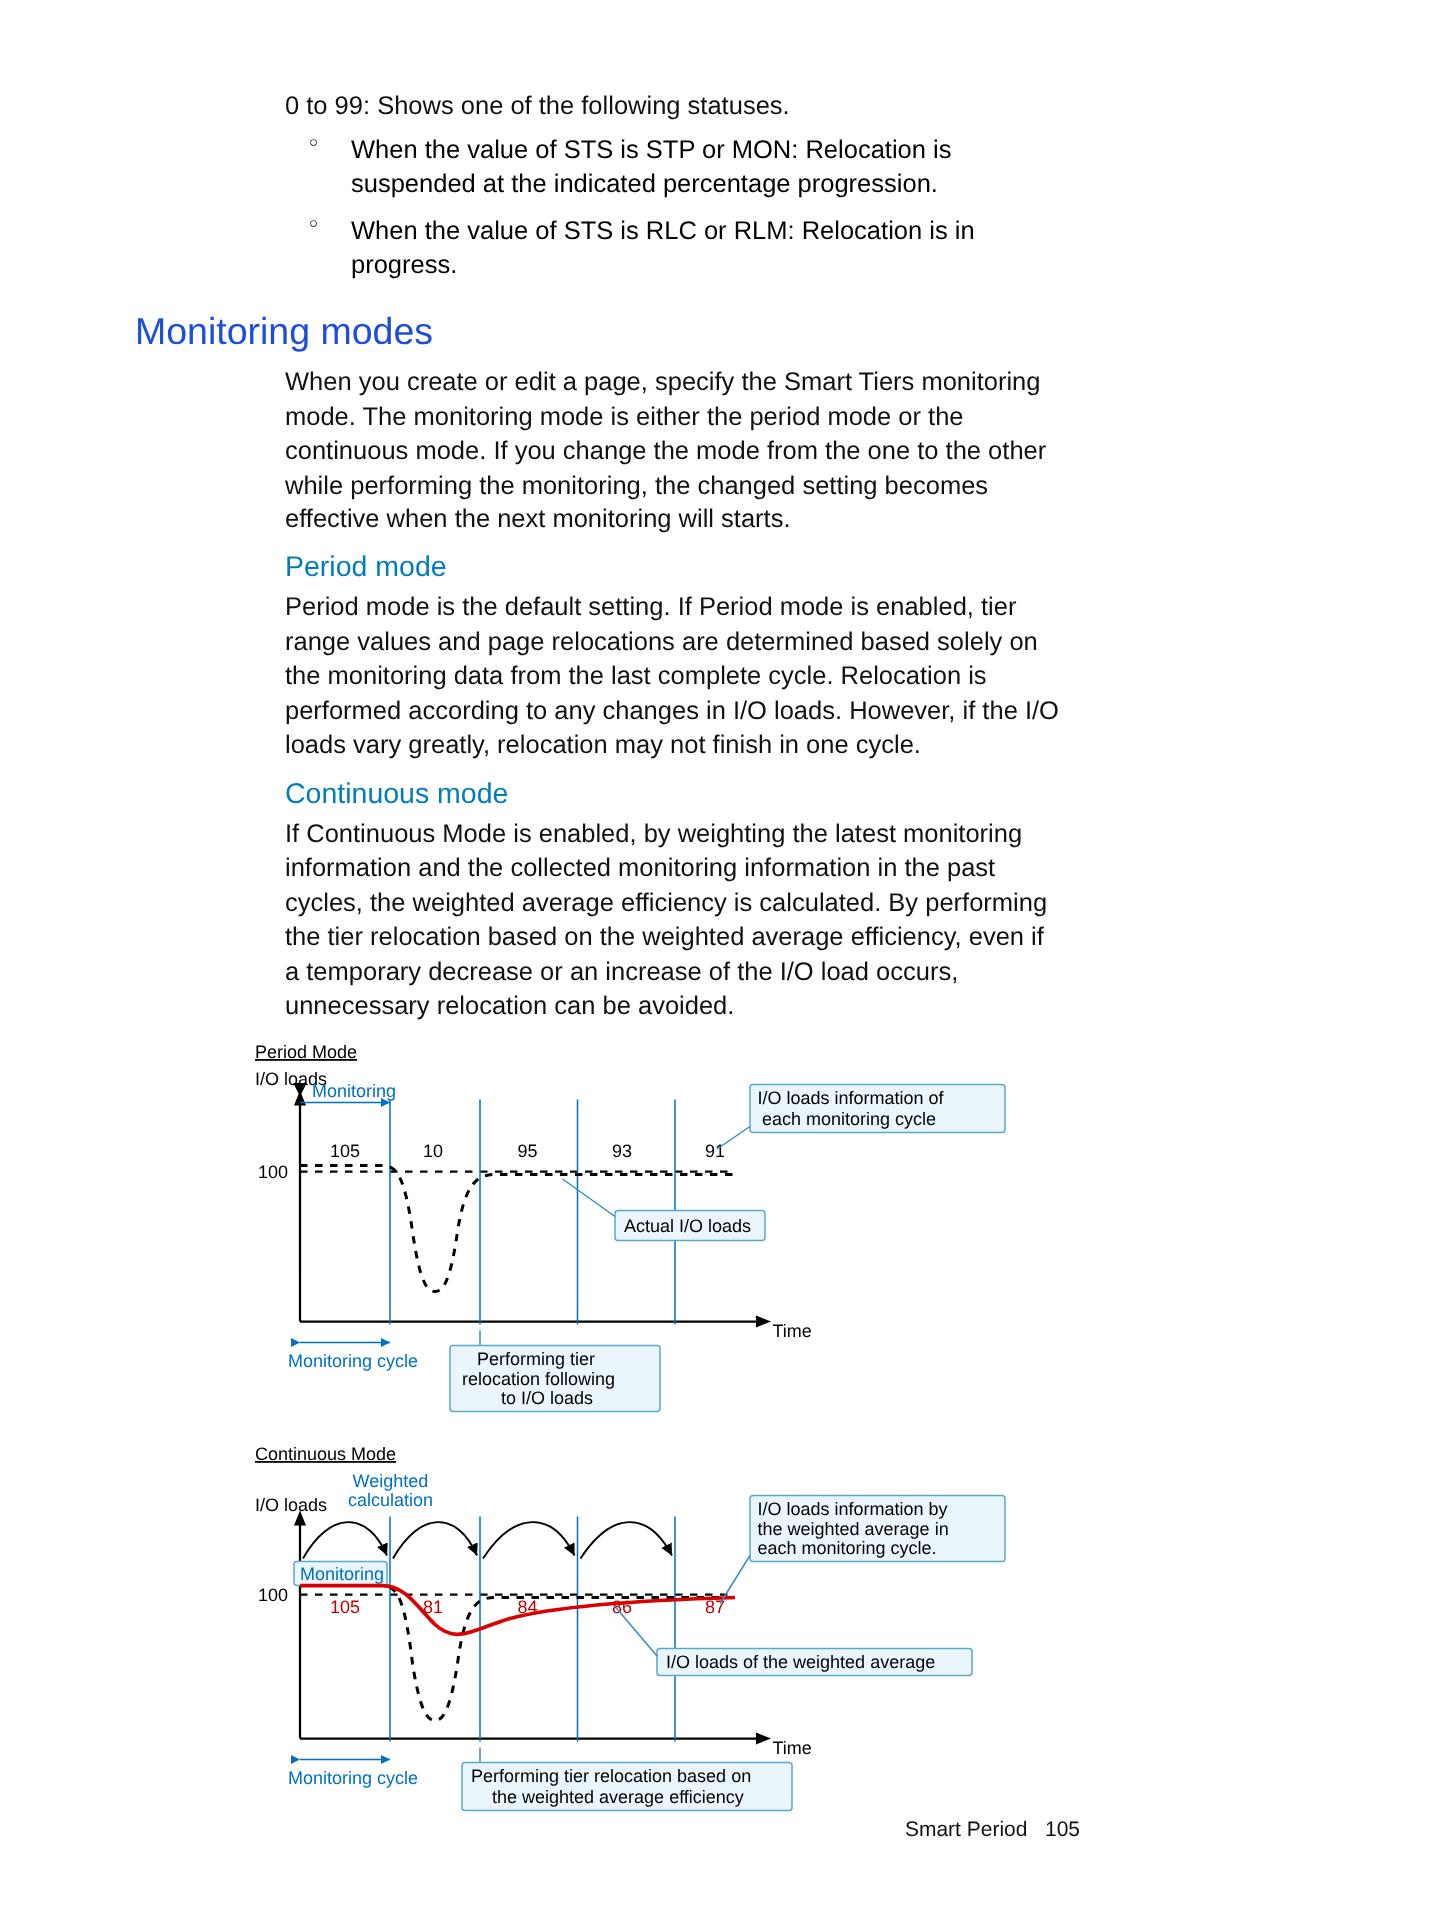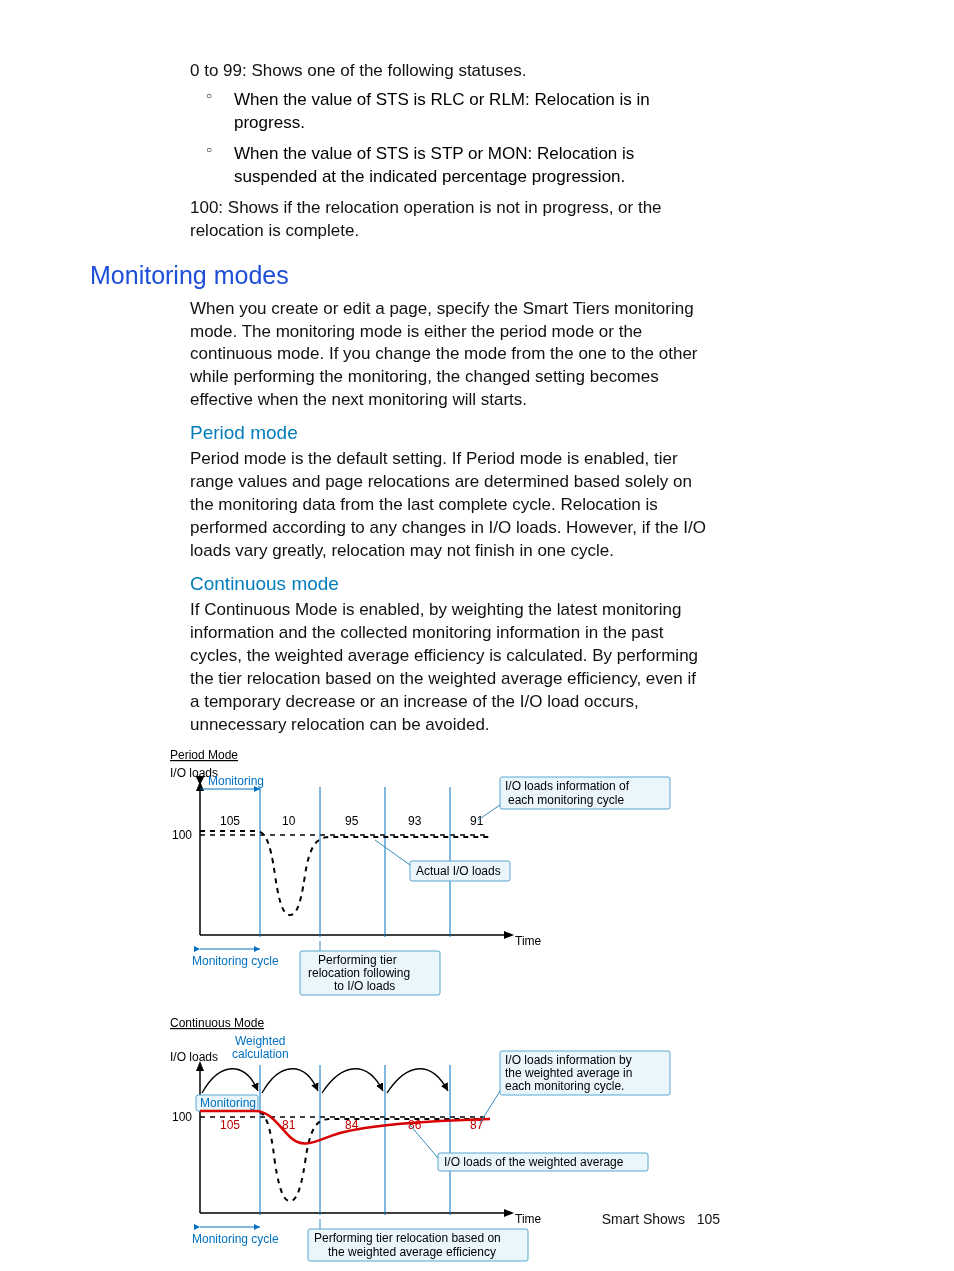--- a/index.html
+++ b/index.html
@@ -21,24 +21,23 @@
   .und { text-decoration: underline; }
 </style>
 </head>
 <body>
 
 <div class="page">
 
   <div class="indent1">
     <p>0 to 99: Shows one of the following statuses.</p>
     <ul class="circ">
+      <li>When the value of STS is STP or MON: Relocation is suspended at the indicated percentage progression.</li>
       <li>When the value of STS is RLC or RLM: Relocation is in progress.</li>
-      <li>When the value of STS is STP or MON: Relocation is suspended at the indicated percentage progression.</li>
     </ul>
-    <p>100: Shows if the relocation operation is not in progress, or the relocation is complete.</p>
   </div>
 
   <h2>Monitoring modes</h2>
   <div class="indent1">
     <p>When you create or edit a page, specify the Smart Tiers monitoring mode. The monitoring mode is either the period mode or the continuous mode. If you change the mode from the one to the other while performing the monitoring, the changed setting becomes effective when the next monitoring will starts.</p>
   </div>
 
   <h3>Period mode</h3>
   <div class="indent1">
     <p>Period mode is the default setting. If Period mode is enabled, tier range values and page relocations are determined based solely on the monitoring data from the last complete cycle. Relocation is performed according to any changes in I/O loads. However, if the I/O loads vary greatly, relocation may not finish in one cycle.</p>
@@ -168,15 +167,15 @@
 
         <line x1="160" y1="206" x2="160" y2="216" stroke="#3a8bbd"></line>
         <rect class="labbox" x="148" y="216" width="220" height="32" rx="2"></rect>
         <text class="blktxt" x="154" y="229">Performing tier relocation based on</text>
         <text class="blktxt" x="168" y="243">the weighted average efficiency</text>
       </g>
     </svg>
   </div>
 
   <div class="footer">
-    <span>Smart Shows</span>&nbsp;&nbsp;&nbsp;<span>105</span>
+    <span>Smart Period</span>&nbsp;&nbsp;&nbsp;<span>105</span>
   </div>
 </div>
 
 </body></html>

